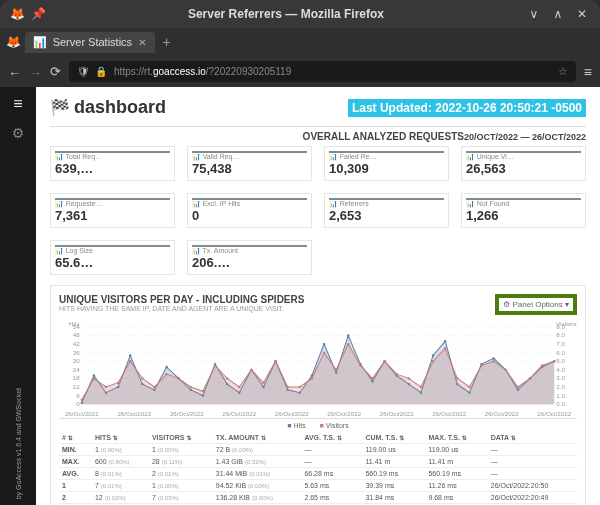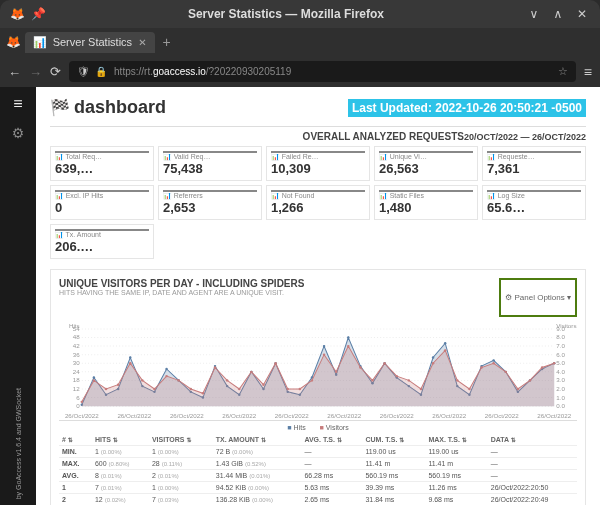--- a/index.html
+++ b/index.html
@@ -26,30 +26,30 @@
 .sidebar .gear{color:#888;font-size:14px}
 .sidebar .credit{margin-top:auto;writing-mode:vertical-rl;transform:rotate(180deg);font-size:7px;color:#999;padding:6px 0}
 .main{flex:1;background:#fff;overflow-y:auto;padding:10px 14px}
 .dash-head{display:flex;align-items:center;margin-bottom:8px}
 .dash-head h1{font-size:18px;font-weight:700;color:#333;display:flex;align-items:center;gap:4px}
 .dash-head .gauge{font-size:16px}
 .last-upd{margin-left:auto;background:#2dc3e8;color:#fff;font-size:12px;padding:2px 4px;font-weight:600}
 .overall-row{display:flex;justify-content:flex-end;align-items:center;border-top:1px solid #ddd;padding-top:4px;margin-bottom:4px}
 .overall-row .lbl{font-size:10px;font-weight:600;color:#444}
 .overall-row .range{font-size:9px;font-weight:600;color:#444}
-.cards{display:grid;grid-template-columns:repeat(5,1fr);gap:4px;margin-bottom:10px}
+.cards{display:grid;grid-template-columns:repeat(4,1fr);gap:12px;margin-bottom:10px}
 .card{border:1px solid #e5e5e5;padding:4px;background:#fff}
 .card .cl{font-size:7px;color:#888;white-space:nowrap;overflow:hidden;text-overflow:ellipsis;border-top:2px solid}
 .card .cv{font-size:13px;font-weight:700;color:#333;white-space:nowrap;overflow:hidden}
 .bc0{border-color:#3a3a3a}.bc1{border-color:#5cb85c}.bc2{border-color:#d9534f}.bc3{border-color:#5bc0de}.bc4{border-color:#f0ad4e}.bc5{border-color:#777}
 .panel{border:1px solid #e5e5e5;padding:8px}
 .panel-head{display:flex;justify-content:space-between;align-items:flex-start;margin-bottom:4px}
 .panel-head .pt{font-size:10px;font-weight:700;color:#444}
 .panel-head .ps{font-size:7px;color:#999}
-.panel-opts{font-size:8px;border:2px solid #4d7c0f;padding:13px 4px;color:#666}
+.panel-opts{font-size:8px;border:4px solid #4d7c0f;padding:2px 4px;color:#666}
 .chart{position:relative;height:100px;border-bottom:1px solid #ddd}
 .chart svg{width:100%;height:100%}
 .chart-legend{text-align:center;font-size:7px;color:#666;margin:3px 0}
 .chart-legend span{margin:0 6px}
 .lg-h::before{content:"■";color:#5b7fa6;margin-right:2px}
 .lg-v::before{content:"■";color:#c77c7c;margin-right:2px}
 table{width:100%;border-collapse:collapse;font-size:7px;color:#555}
 th,td{padding:2px 3px;text-align:left;border-bottom:1px solid #eee}
 th{color:#666;font-weight:600}
 td .sub{color:#aaa;font-size:6px}
@@ -57,21 +57,21 @@
 </style>
 </head>
 <body>
 
 <div class="window">
   <div class="titlebar">
     <div class="icons-left">
       <span>🦊</span>
       <span style="color:#fff">📌</span>
     </div>
-    <div class="title">Server Statistics — Mozilla Firefox</div>
+    <div class="title">Server Referrers — Mozilla Firefox</div>
     <div class="wc">
       <span>∨</span>
       <span>∧</span>
       <span>✕</span>
     </div>
   </div>
   <div class="tabbar">
     <span style="font-size:12px">🦊</span>
     <div class="tab">
       <span>📊</span>
@@ -135,24 +135,20 @@
             <div class="cl bc0">📊 Excl. IP Hits</div>
             <div class="cv">0</div>
           </div>
           <div class="card">
             <div class="cl bc0">📊 Referrers</div>
             <div class="cv">2,653</div>
           </div>
           <div class="card">
             <div class="cl bc0">📊 Not Found</div>
             <div class="cv">1,266</div>
-          </div>
-          <div class="card">
-            <div class="cl bc0">📊 Static Files</div>
-            <div class="cv">1,480</div>
           </div>
           <div class="card">
             <div class="cl bc0">📊 Log Size</div>
             <div class="cv">65.6…</div>
           </div>
           <div class="card">
             <div class="cl bc0">📊 Tx. Amount</div>
             <div class="cv">206.…</div>
           </div>
         </div>

